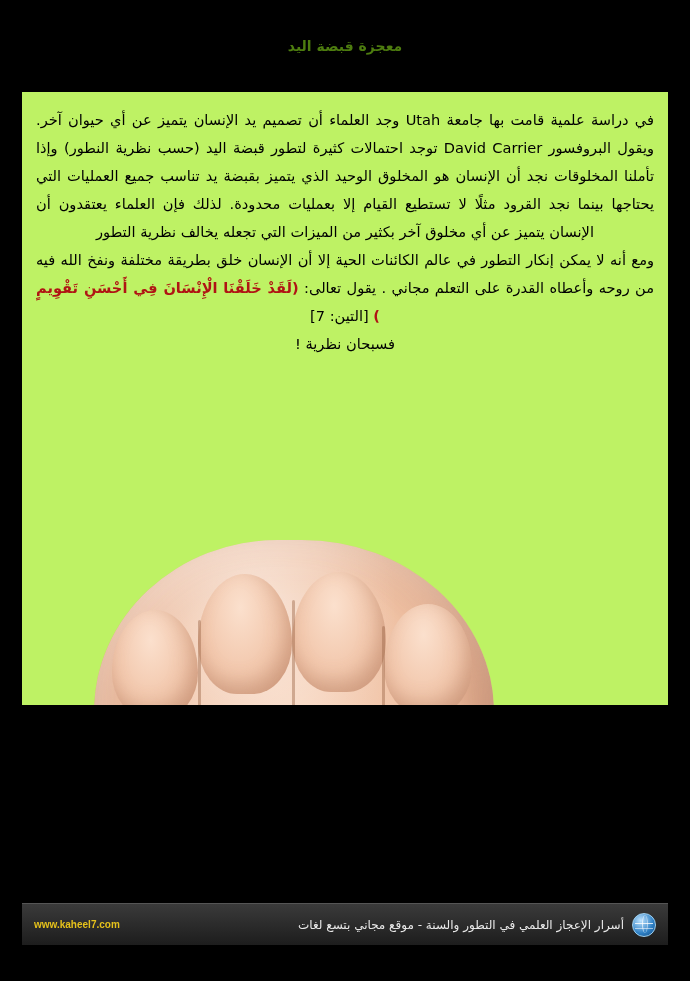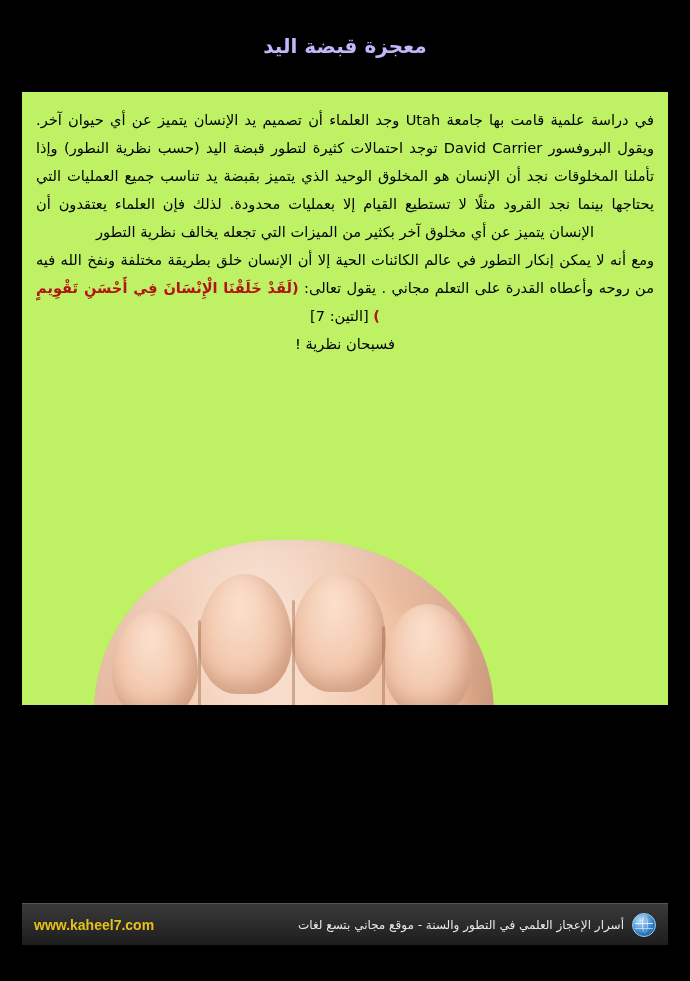--- a/index.html
+++ b/index.html
@@ -24,22 +24,22 @@
     top: 0;
     left: 0;
     width: 690px;
     height: 92px;
     display: flex;
     align-items: center;
     justify-content: center;
     background: #000000;
   }
   .title-text {
-    color: #c4b5fd;
-    font-size: 20px;
+    color: #4d7c0f;
+    font-size: 14px;
     font-weight: bold;
     direction: rtl;
     letter-spacing: 0.5px;
     text-align: center;
   }
   .card {
     position: absolute;
     top: 92px;
     left: 22px;
     width: 646px;
@@ -165,21 +165,21 @@
     background: linear-gradient(#3a3a3a, #1d1d1d);
     display: flex;
     align-items: center;
     justify-content: space-between;
     padding: 0 12px;
     box-sizing: border-box;
     border-top: 1px solid #555;
   }
   .footer-url {
     color: #e5c11b;
-    font-size: 14px;
+    font-size: 10px;
     font-weight: bold;
     font-family: "Liberation Sans", sans-serif;
   }
   .footer-right {
     display: flex;
     align-items: center;
     gap: 8px;
     direction: rtl;
   }
   .footer-text {

